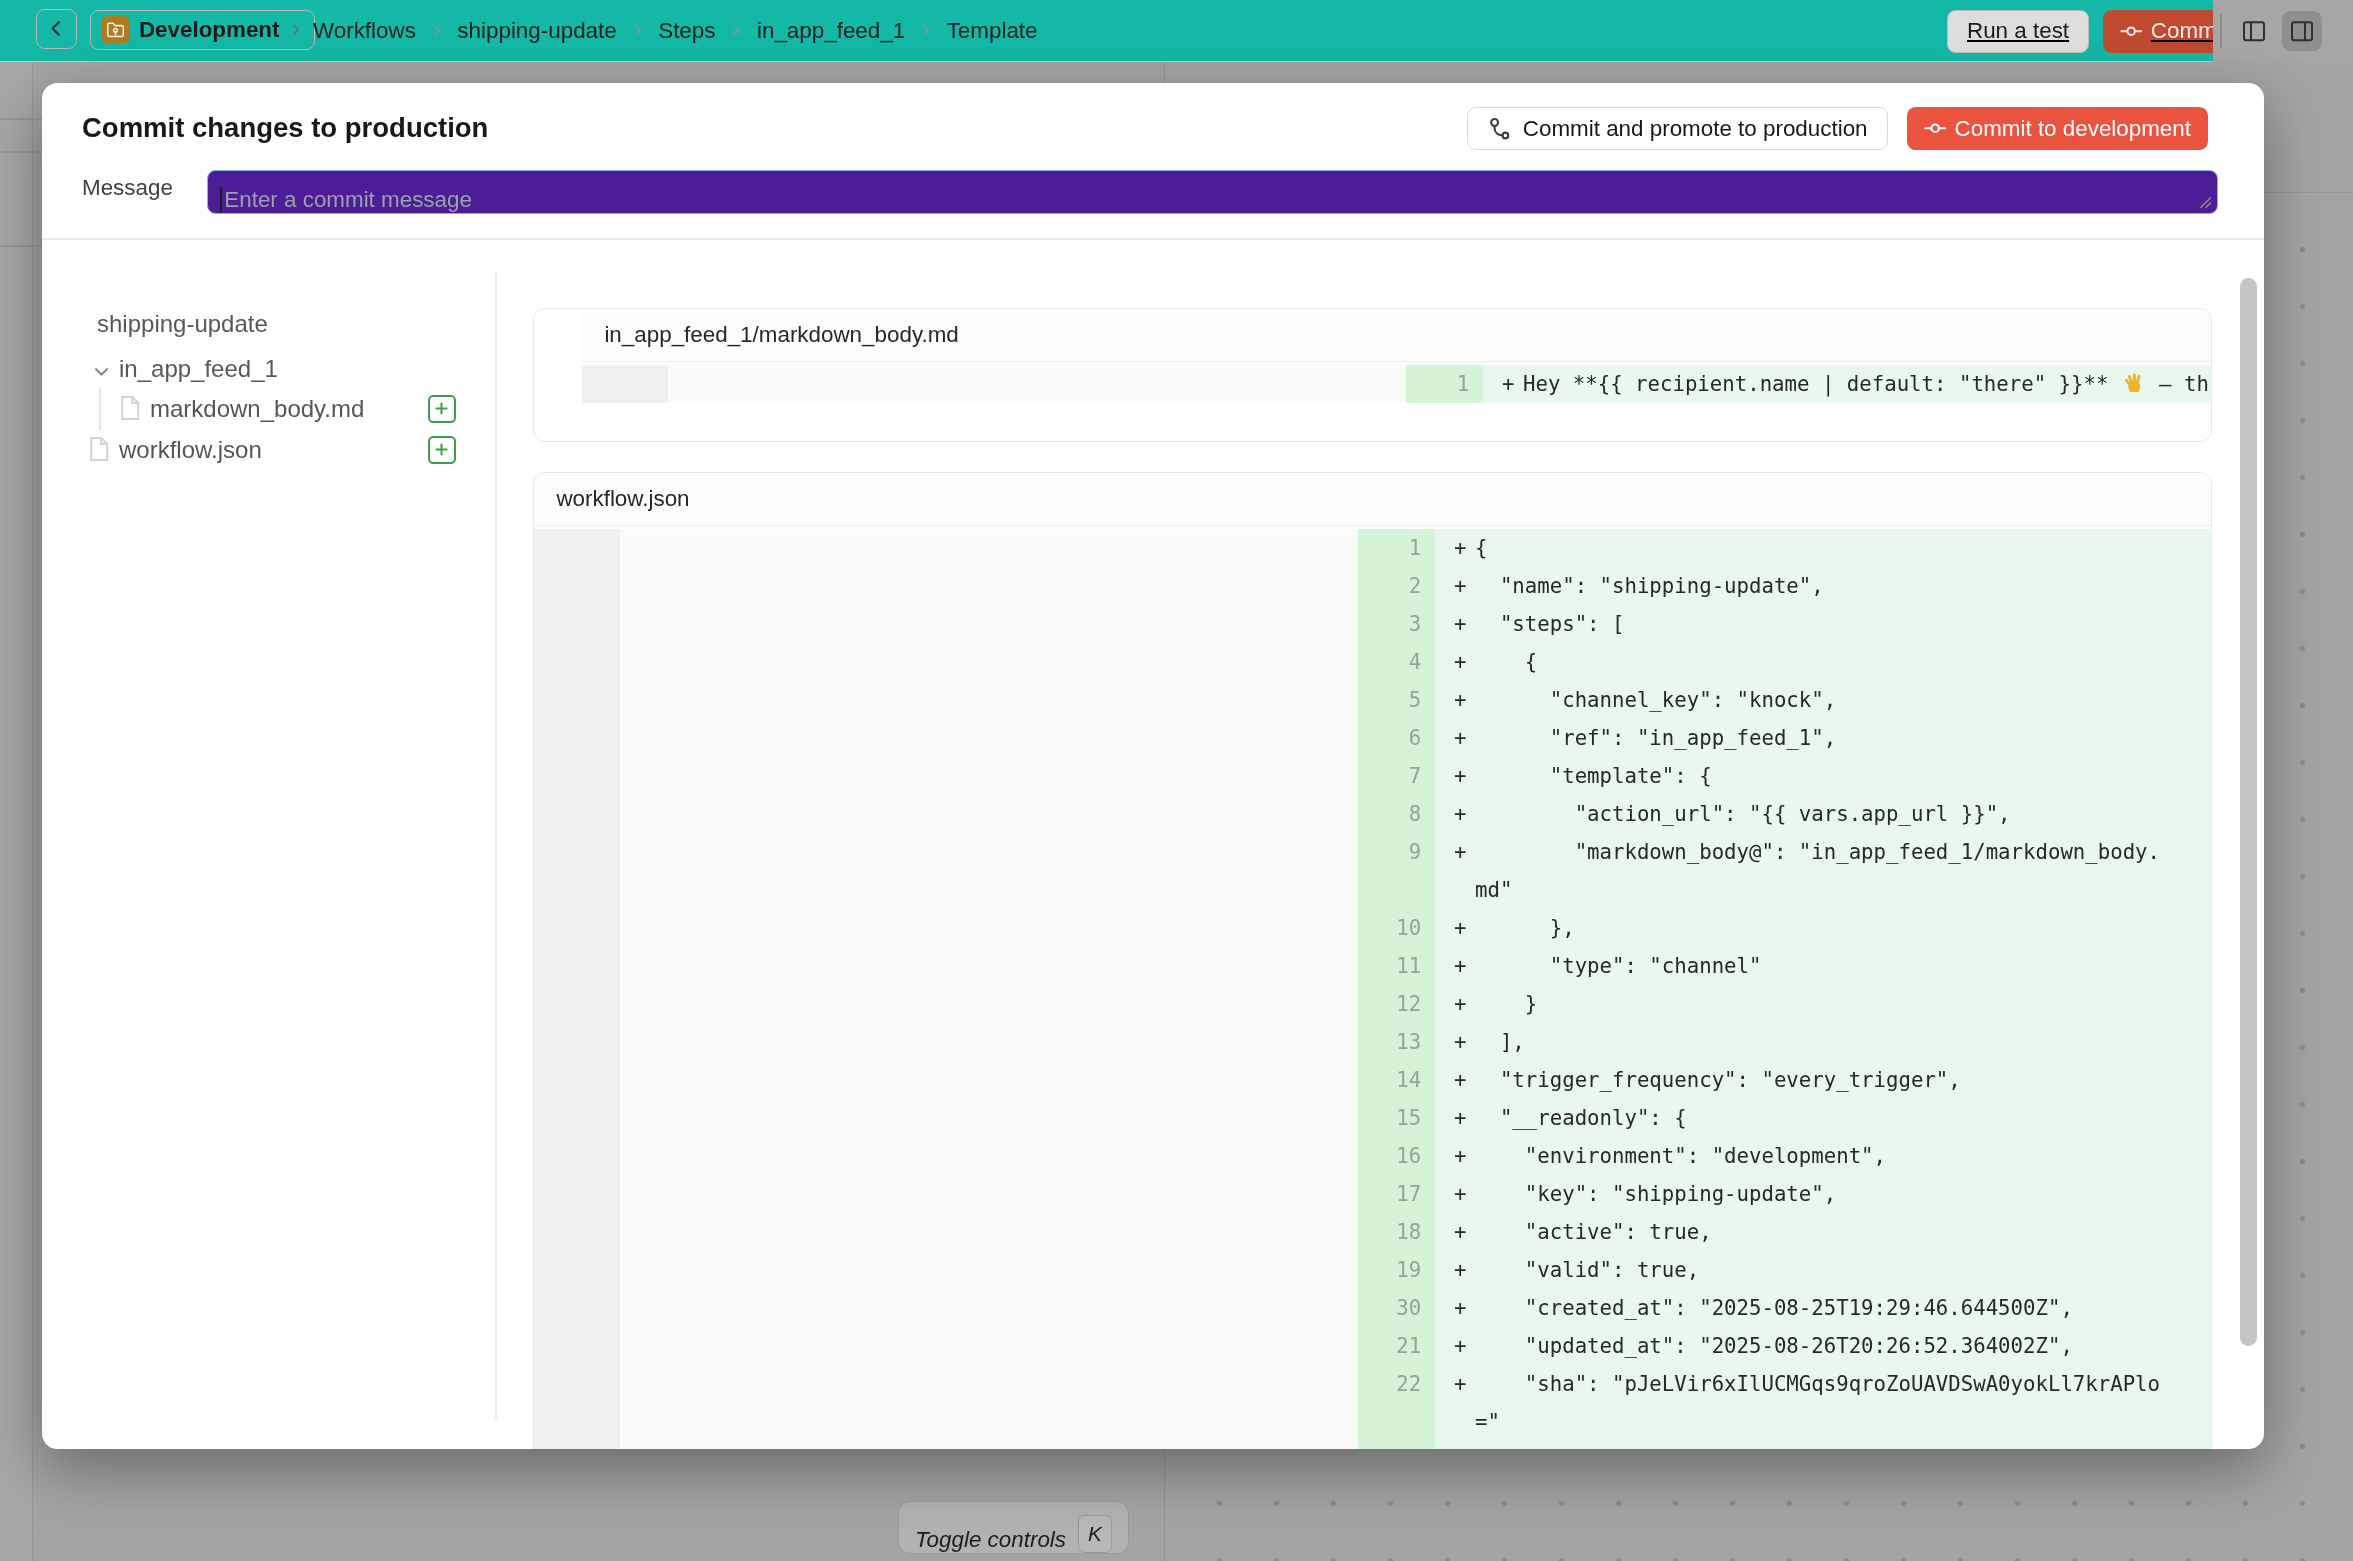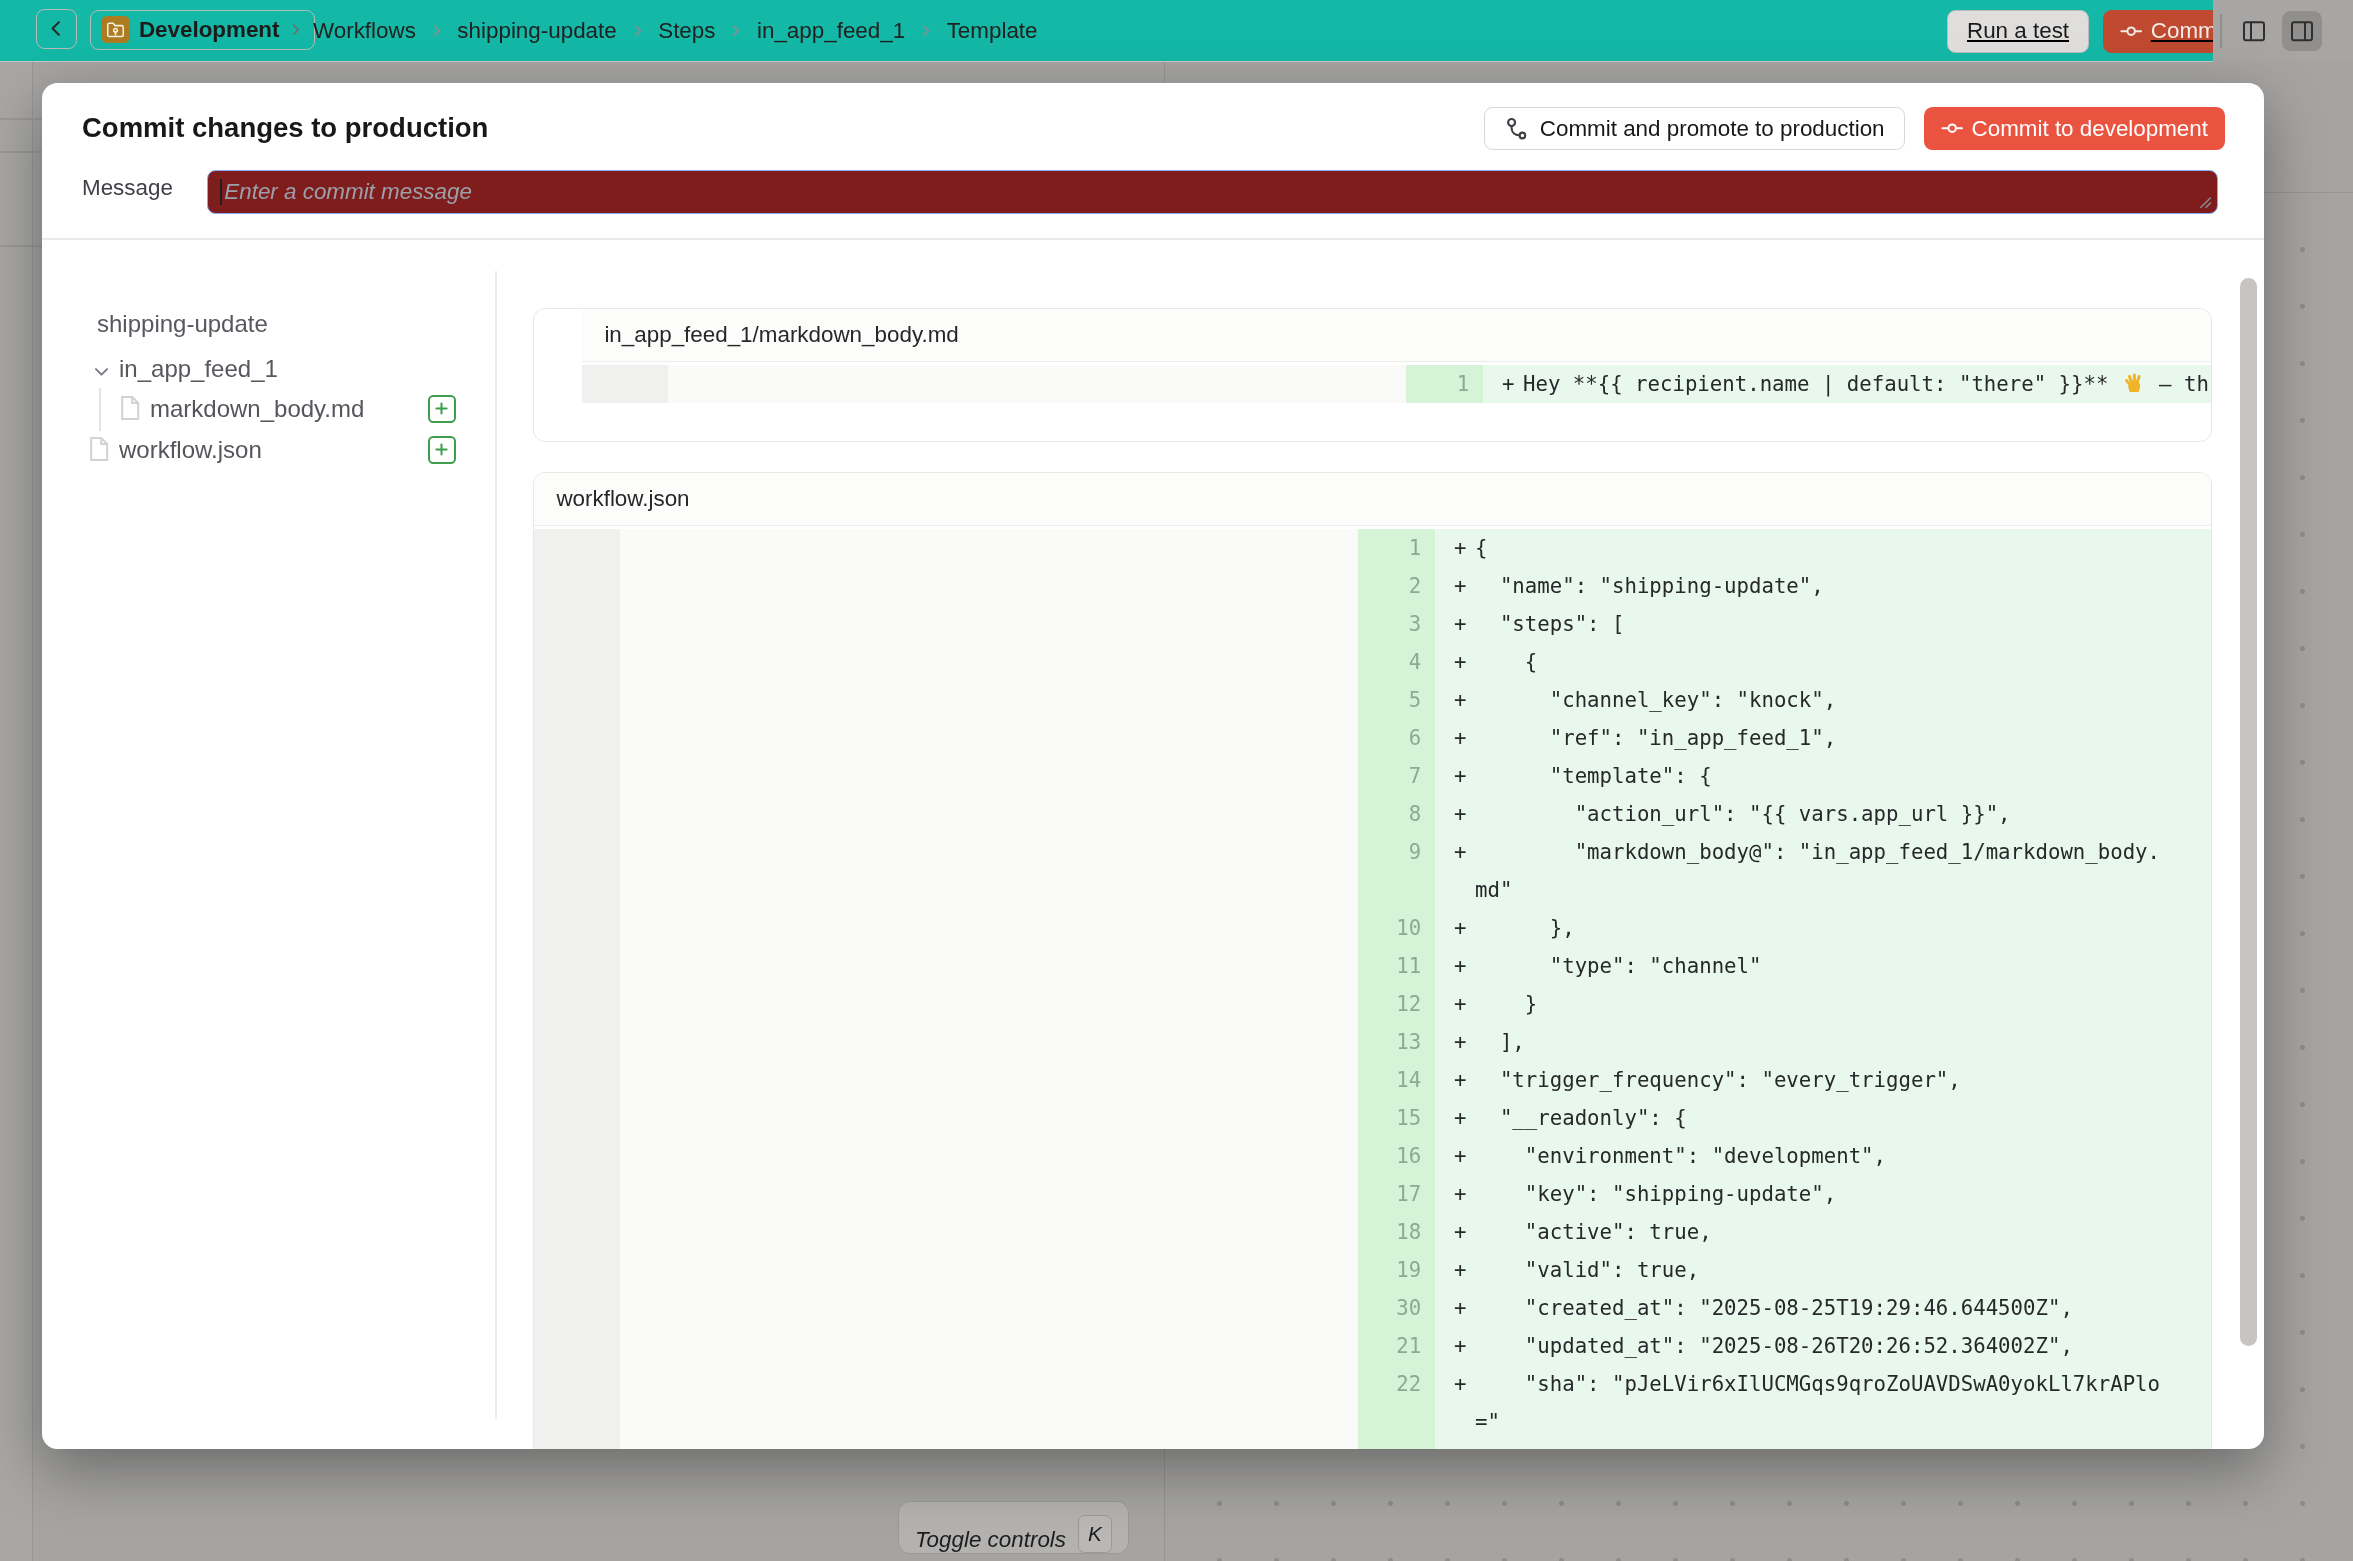--- a/index.html
+++ b/index.html
@@ -34,25 +34,25 @@
   .icon-btn.two { left:69px; background:#908f8e; }
 
   
   .toggle-btn { position:absolute; left:898px; top:1501px; width:231px; height:53px; background:#b3b2b1; border:1.7px solid #9b9a99; border-radius:12px; display:flex; align-items:flex-end; justify-content:center; gap:12px;font-style:italic; }
   .toggle-label { font-size:22.4px; color:#1d1d1d; }
   .kbd { width:34px; height:38px; border:1.7px solid #9b9a99; border-radius:6.9px; background:#b9b8b7; font-size:20.7px; color:#1d1d1d; display:flex; align-items:center; justify-content:center; }
 
   
   .modal { position:absolute; left:42px; top:83px; width:2222px; height:1366px; background:#ffffff; border-radius:15.5px; box-shadow:0 20.7px 60px rgba(0,0,0,0.35); overflow:hidden; }
   .m-title { position:absolute; left:40px; top:29px; font-size:27.5px; font-weight:700; color:#18181b; }
-  .m-actions { position:absolute; right:39px; top:24px; display:flex; gap:19px; }
+  .m-actions { position:absolute; right:56px; top:24px; display:flex; gap:19px; }
   .promote-btn { height:43px; padding:0 19px; border:1.7px solid #d8d7d6; border-radius:8.6px; background:#fff; display:flex; align-items:center; gap:10.3px; font-size:22.4px; font-weight:500; color:#18181b; }
   .commit-dev-btn { height:43px; padding:0 17px; border-radius:8.6px; background:#ea5340; display:flex; align-items:center; gap:8.6px; font-size:22.4px; font-weight:500; color:#ffffff; }
   .m-msg-label { position:absolute; left:40px; top:92px; font-size:22.4px; color:#3f3f46; }
-  .m-textarea { position:absolute; left:165px; top:87px; width:2011px; height:44px; border:1.7px solid #85acf1; border-radius:8.6px; background:#7f1d1d; display:flex; align-items:center; padding:0 12px;font-style:italic; }
+  .m-textarea { position:absolute; left:165px; top:87px; width:2011px; height:44px; border:1.7px solid #85acf1; border-radius:8.6px; background:#4c1d95; display:flex; align-items:flex-end; padding:0 12px; }
   .caret { width:1.7px; height:26px; background:#1f1f1f; margin-right:2.6px; }
   .placeholder { font-size:22.4px; color:#9ba0aa; }
   .resize-handle { position:absolute; right:4.3px; bottom:3.4px; }
   .m-header-divider { position:absolute; left:0; top:155px; width:2222px; height:1.7px; background:#ebebea; }
 
   
   .tree-root { position:absolute; left:55px; top:227px; font-size:24px; color:#57575e; }
   .tree-folder-chevron { position:absolute; left:50px; top:279px; }
   .tree-folder { position:absolute; left:77px; top:272px; font-size:24px; color:#57575e; }
   .tree-indent { position:absolute; left:57px; top:305px; width:1.7px; height:43px; background:#e5e5e4; }

